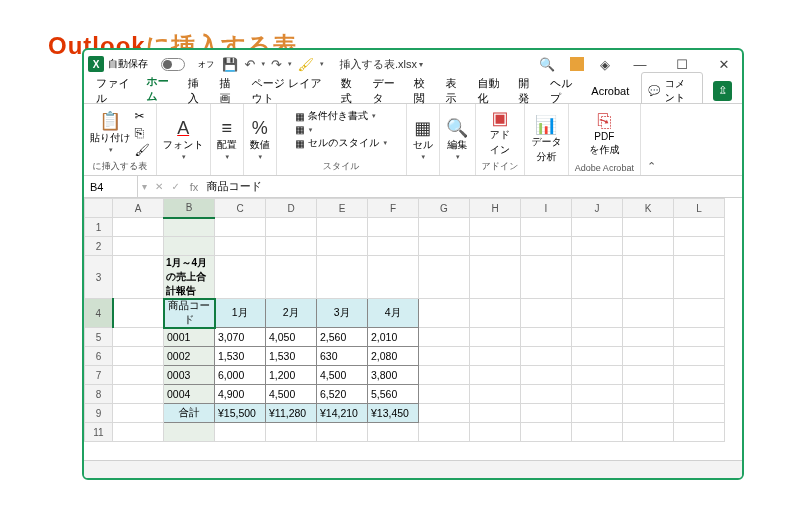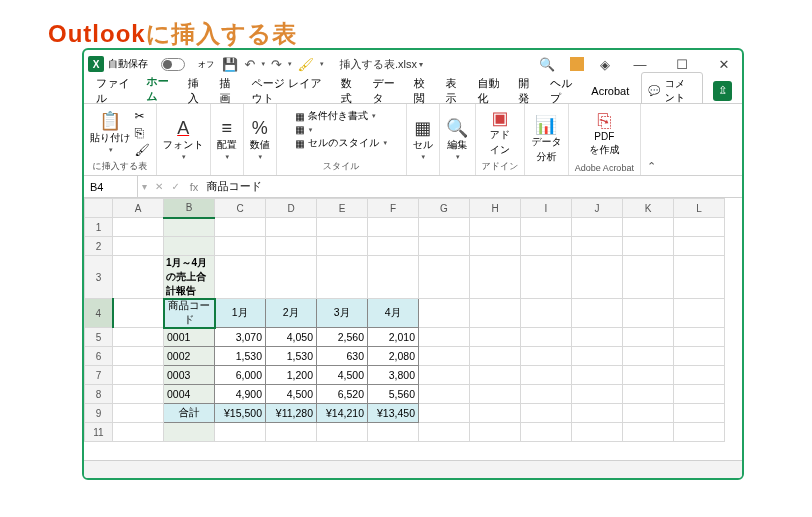--- a/index.html
+++ b/index.html
@@ -1,17 +1,17 @@
 <!DOCTYPE html>
 <html><head>
 <meta charset="utf-8">
 <style>
 *{box-sizing:border-box;margin:0;padding:0;font-family:"Yu Gothic UI","Meiryo",sans-serif}
 body{background:#fff;width:812px;height:517px;position:relative}
-.ann{position:absolute;left:48px;top:18px;font-size:24px;font-weight:bold;color:#d83;letter-spacing:1px}
+.ann{position:absolute;left:48px;top:30px;font-size:24px;font-weight:bold;color:#d83;letter-spacing:1px}
 .ann b{color:#e03600}
 .win{position:absolute;left:82px;top:48px;width:662px;height:432px;border:2px solid #1fa060;border-radius:6px;background:#fff;display:flex;flex-direction:column;overflow:hidden}
 .titlebar{height:28px;display:flex;align-items:center;padding:0 4px;font-size:11px;gap:4px}
 .xicon{width:16px;height:16px;background:#107c41;border-radius:2px;color:#fff;display:flex;align-items:center;justify-content:center;font-size:10px;font-weight:bold}
 .asave{display:flex;align-items:center;gap:13px;font-size:10px}
 .toggle{width:24px;height:13px;border:1px solid #888;border-radius:7px;position:relative;background:#fff}
 .toggle::after{content:"";position:absolute;left:1px;top:1px;width:9px;height:9px;border-radius:50%;background:#666}
 .qat{display:flex;align-items:center;gap:6px;padding:0 4px}
 .qat span{font-size:13px;color:#555;cursor:pointer}
 .qat .purple{color:#8b3a9e}
@@ -49,21 +49,21 @@
 table.grid th{background:#f3f3f3;font-weight:normal;color:#555;text-align:center;font-size:10px}
 table.grid th.rh{width:28px}
 table.grid th.ch{width:51px}
 table.grid td{width:51px}
 .colB{background:#e8f0e8!important}
 .selhdr{background:#d0e0d0!important;border-bottom:2px solid #107c41!important}
 .selrow{background:#d0e0d0!important;border-right:2px solid #107c41!important}
 .datacell{border:1px solid #888!important;padding:0 3px!important}
 .hdr{background:#d4eef2!important;text-align:center}
 .prod{text-align:left}
-.num{text-align:right}
+.num{}
 .totrow{background:#d4eef2!important}
 .selcell{outline:2px solid #107c41;outline-offset:-1px}
 .titlecell{font-size:10px;font-weight:bold;text-align:left;padding-left:2px!important}
 .status{height:18px;background:#f3f3f3;border-top:1px solid #d0d0d0}
 </style>
 </head>
 <body>
 
 <div class="ann"><b>Outlook</b><span>に挿入する表</span></div>
 

